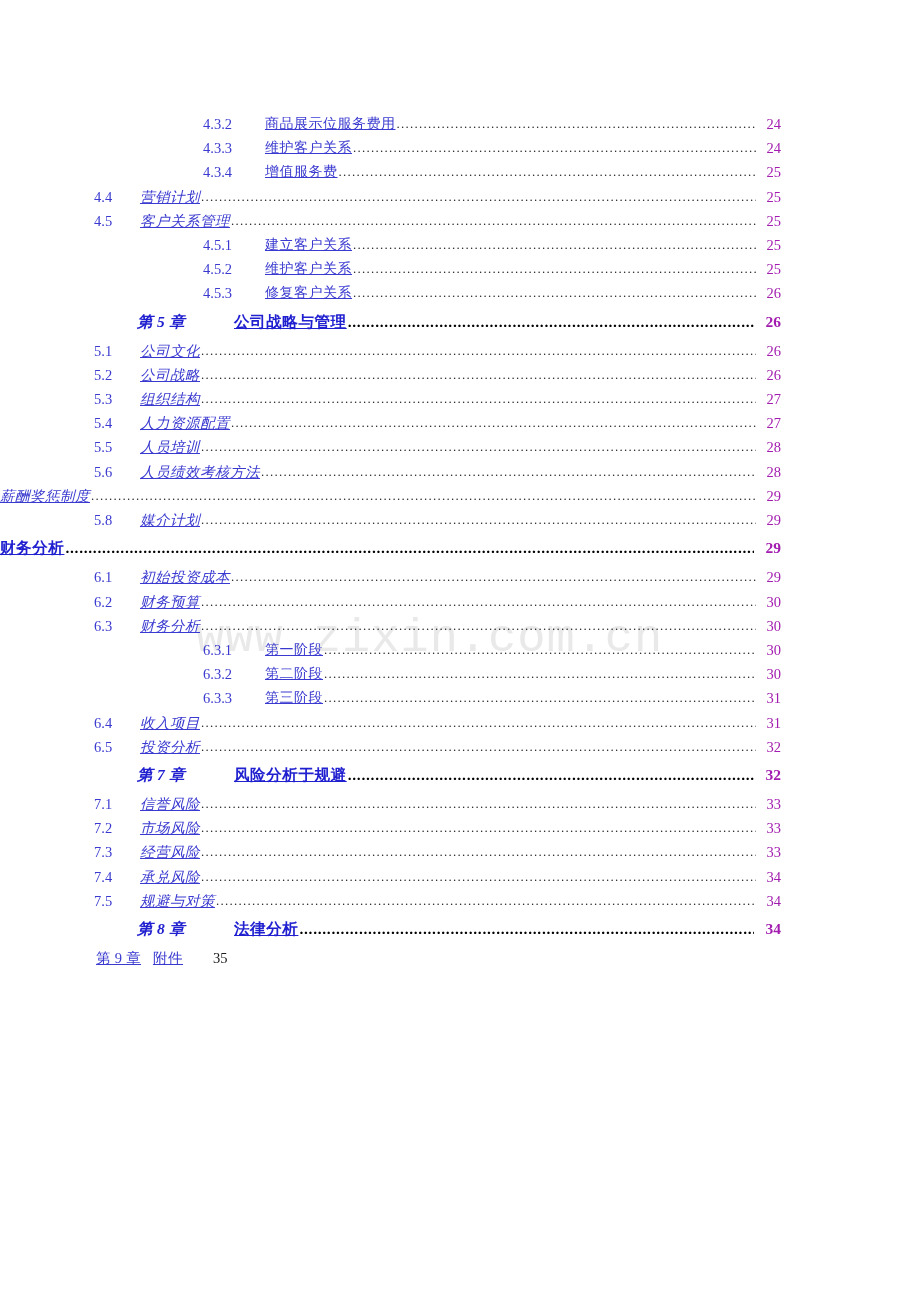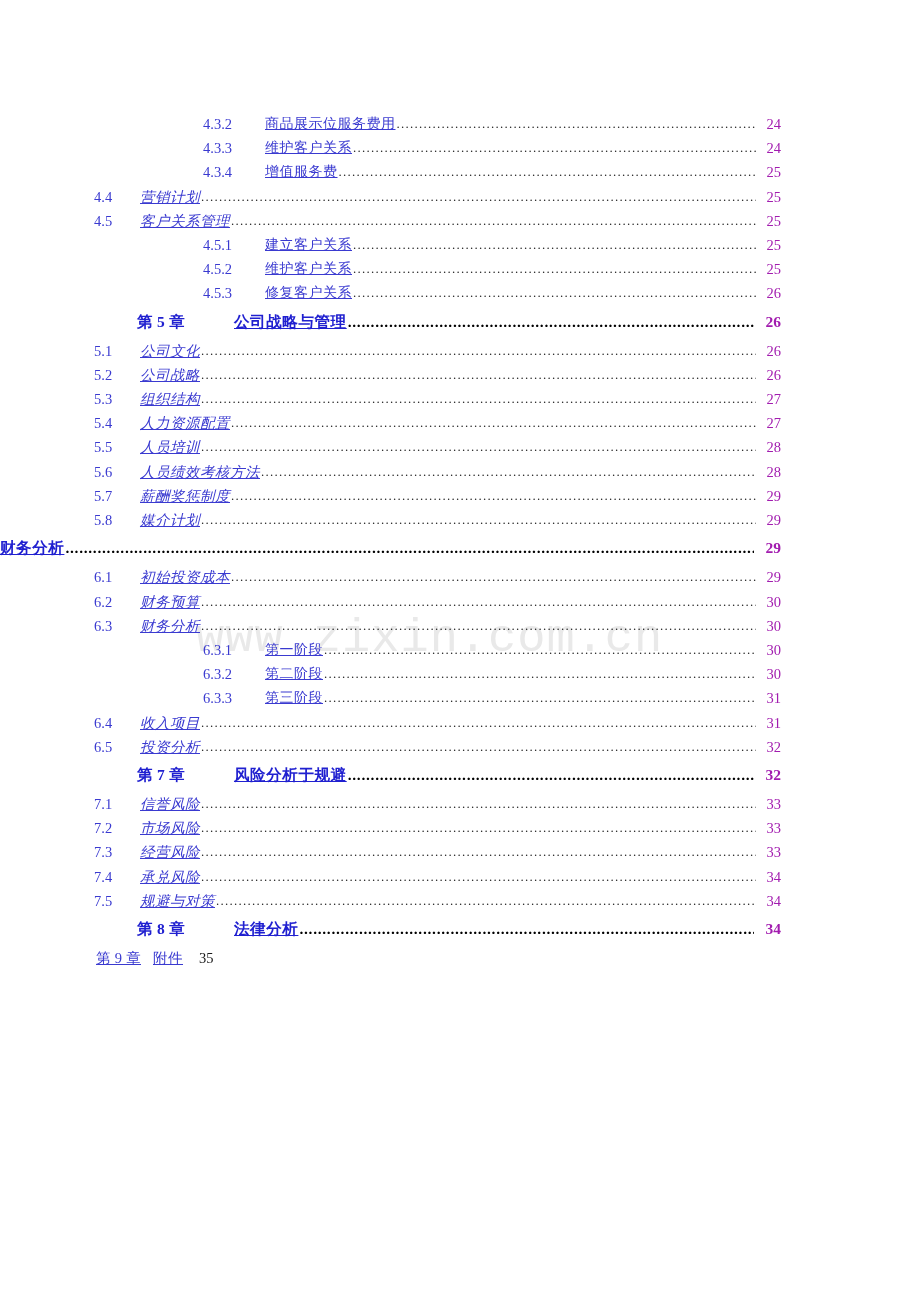--- a/index.html
+++ b/index.html
@@ -92,20 +92,21 @@
     margin-bottom: 4px;
   }
   .lvl-ch .num {
     color: #2020d0;
     font-weight: bold;
     font-size: 15.5px;
     width: 97px;          
     padding-left: 137px;
     box-sizing: content-box;
     letter-spacing: 0.3px;
+    font-style: italic;
   }
   .lvl-ch .num > span { display: inline-block; }
   .lvl-ch .title {
     color: #2020d0;
     font-weight: bold;
     font-size: 15.5px;
     letter-spacing: 0.6px;
   }
   .lvl-ch .leader {
     color: #000000;
@@ -180,21 +181,21 @@
     letter-spacing: 0.3px;
   }
   .lvl-plain .title {
     color: #3a3ad0;
     font-size: 14.5px;
     margin-left: 12px;
     letter-spacing: 0.5px;
   }
   .lvl-plain .pageno {
     font-size: 14.5px;
-    margin-left: 16px;
+    margin-left: 30px;
     color: #1a1a1a;
   }
 
   
   .after-ch { margin-top: 5px; }
 </style>
 </head>
 <body>
 
 <div id="page">
@@ -286,21 +287,20 @@
         <span class="leader">........................................................................................................................................................................................................</span>
         <span class="pageno">28</span>
       </div>
       <div class="toc-row lvl-2">
         <span class="num"><span>5.6</span></span>
         <span class="title">人员绩效考核方法</span>
         <span class="leader">........................................................................................................................................................................................................</span>
         <span class="pageno">28</span>
       </div>
       <div class="toc-row lvl-2">
-        <span class="num"><span>5.7</span></span>
         <span class="title">薪酬奖惩制度</span>
         <span class="leader">........................................................................................................................................................................................................</span>
         <span class="pageno">29</span>
       </div>
       <div class="toc-row lvl-2">
         <span class="num"><span>5.8</span></span>
         <span class="title">媒介计划</span>
         <span class="leader">........................................................................................................................................................................................................</span>
         <span class="pageno">29</span>
       </div>

